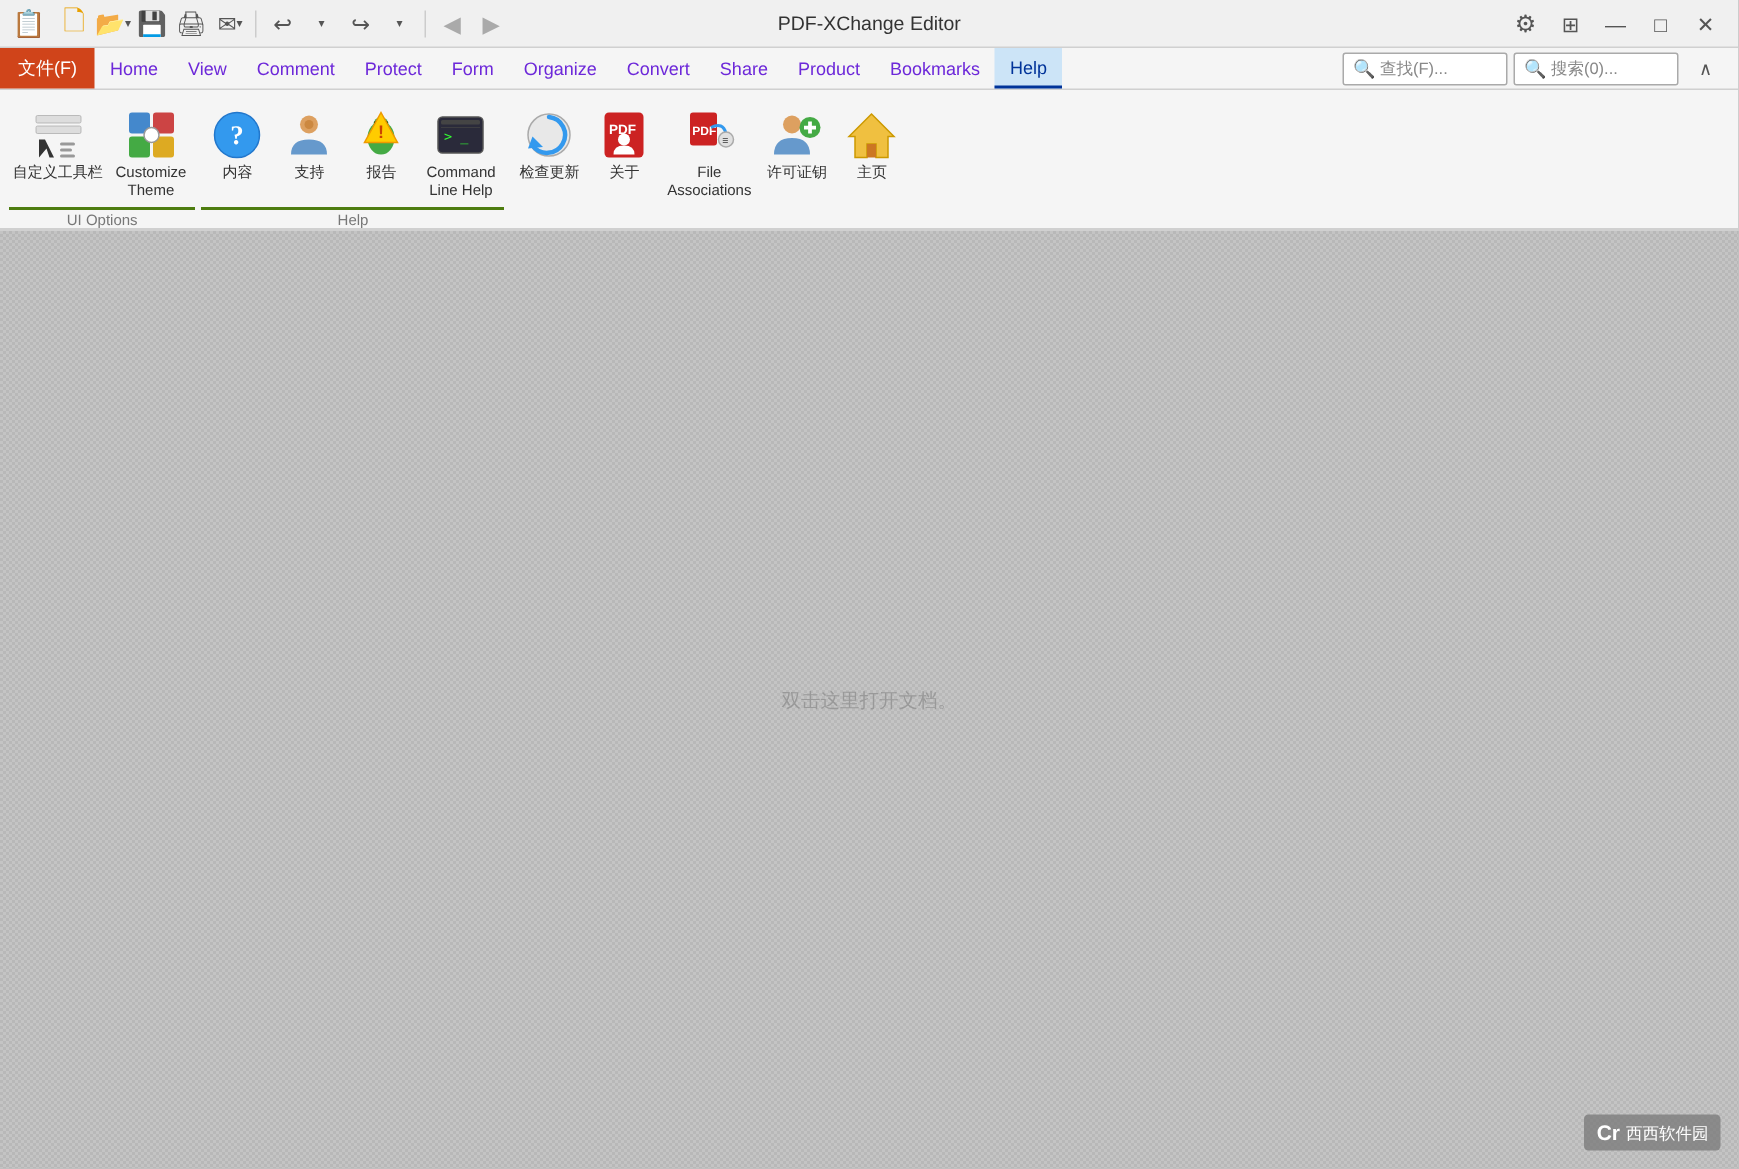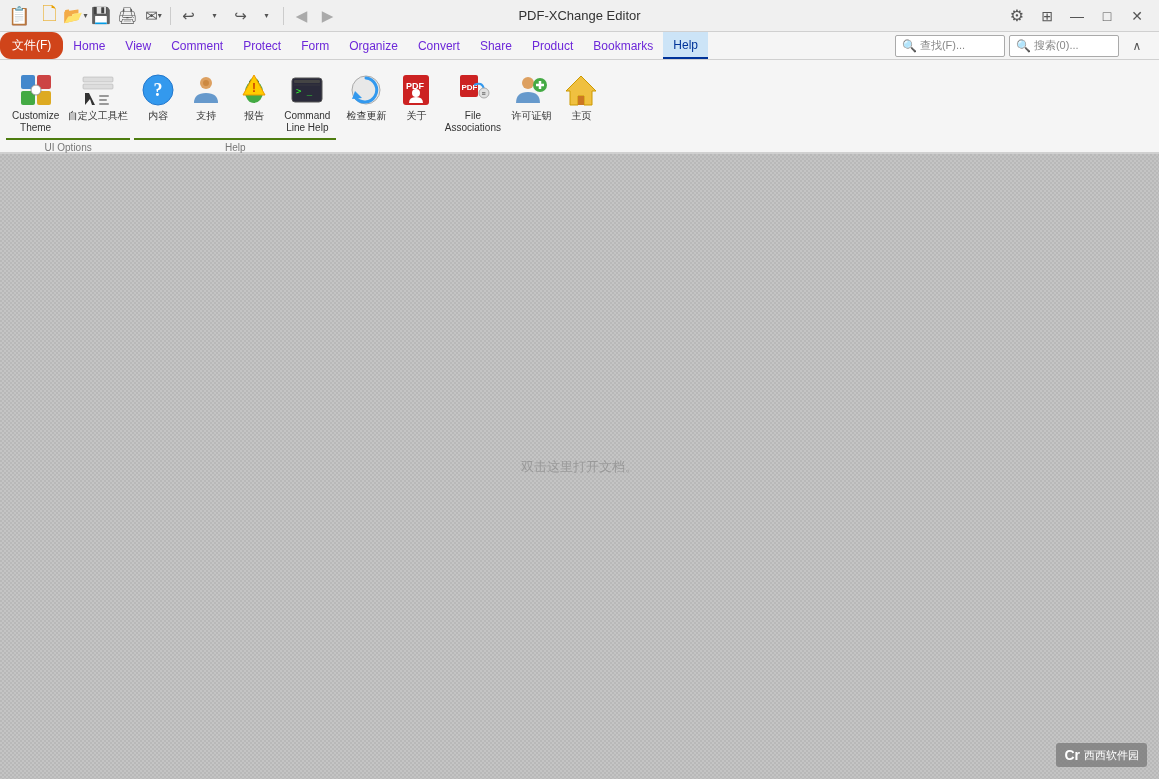--- a/index.html
+++ b/index.html
@@ -66,21 +66,20 @@
     }
     .menu-item.active {
       background: #cce4f7;
       color: #003399;
       border-bottom: 2px solid #003399;
     }
     .menu-item.file {
       background: #d0441a;
       color: white;
       padding: 4px 12px;
-      border-radius: 11px;
     }
 
     
     .ribbon {
       background: #f5f5f5;
       border-bottom: 2px solid #d0d0d0;
       display: flex;
       align-items: stretch;
       padding: 4px 6px 0;
       min-height: 90px;
@@ -277,44 +276,44 @@
 
   <div class="ribbon">
 
     <div class="ribbon-section">
       <div class="ribbon-section-content">
 
         <div class="ribbon-btn">
           <div class="icon-area">
             <svg width="34" height="34" viewBox="0 0 34 34">
 
-              <rect x="2" y="2" width="14" height="14" rx="2" fill="#4488cc"></rect>
-              <rect x="18" y="2" width="14" height="14" rx="2" fill="#cc4444"></rect>
-              <rect x="2" y="18" width="14" height="14" rx="2" fill="#44aa44"></rect>
-              <rect x="18" y="18" width="14" height="14" rx="2" fill="#ddaa22"></rect>
-              <circle cx="17" cy="17" r="5" fill="white" stroke="#999" stroke-width="1"></circle>
-            </svg>
-          </div>
-          <span class="btn-label">Customize<br>Theme</span>
-        </div>
-
-        <div class="ribbon-btn">
-          <div class="icon-area">
-            <svg width="34" height="34" viewBox="0 0 34 34">
-
               <rect x="2" y="4" width="30" height="5" rx="1" fill="#ddd" stroke="#aaa" stroke-width="0.5"></rect>
               <rect x="2" y="11" width="30" height="5" rx="1" fill="#ddd" stroke="#aaa" stroke-width="0.5"></rect>
               <polygon points="8,20 14,32 11,32 9,26 4,32 4,20" fill="#333"></polygon>
               <rect x="18" y="22" width="10" height="2" rx="1" fill="#999"></rect>
               <rect x="18" y="26" width="8" height="2" rx="1" fill="#999"></rect>
               <rect x="18" y="30" width="10" height="2" rx="1" fill="#999"></rect>
             </svg>
           </div>
           <span class="btn-label">自定义工具栏</span>
         </div>
+
+        <div class="ribbon-btn">
+          <div class="icon-area">
+            <svg width="34" height="34" viewBox="0 0 34 34">
+
+              <rect x="2" y="2" width="14" height="14" rx="2" fill="#4488cc"></rect>
+              <rect x="18" y="2" width="14" height="14" rx="2" fill="#cc4444"></rect>
+              <rect x="2" y="18" width="14" height="14" rx="2" fill="#44aa44"></rect>
+              <rect x="18" y="18" width="14" height="14" rx="2" fill="#ddaa22"></rect>
+              <circle cx="17" cy="17" r="5" fill="white" stroke="#999" stroke-width="1"></circle>
+            </svg>
+          </div>
+          <span class="btn-label">Customize<br>Theme</span>
+        </div>
       </div>
       <div class="ribbon-section-label">UI Options</div>
     </div>
 
     <div class="ribbon-section" style="margin-left:4px;">
       <div class="ribbon-section-content">
 
         <div class="ribbon-btn">
           <div class="icon-area">
             <svg width="34" height="34" viewBox="0 0 34 34">

